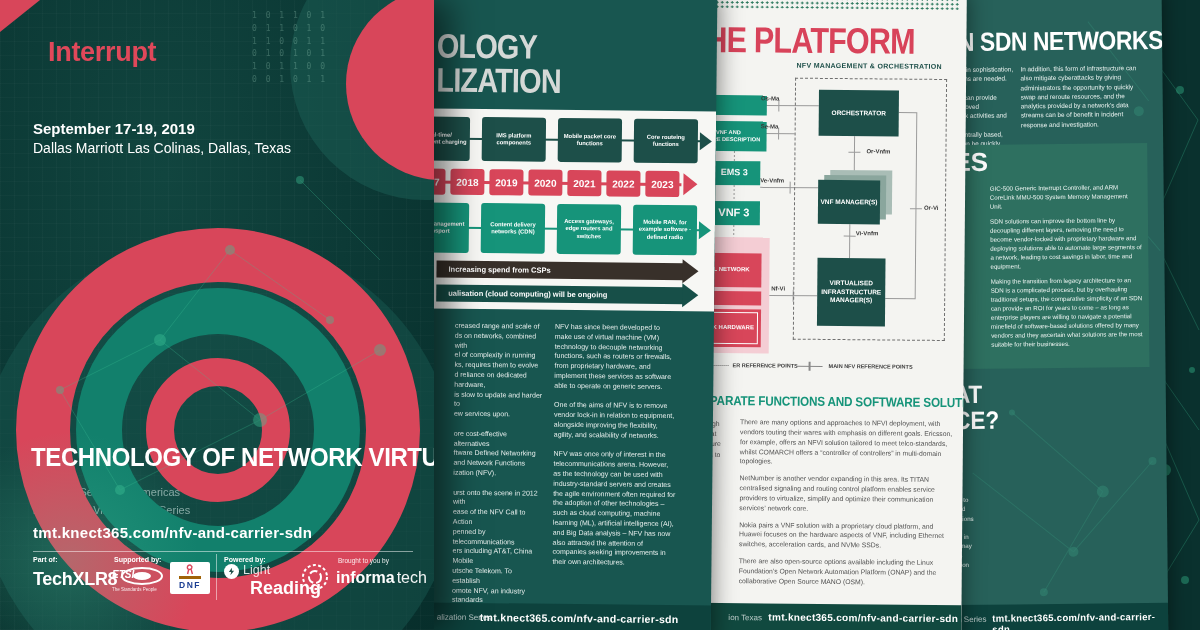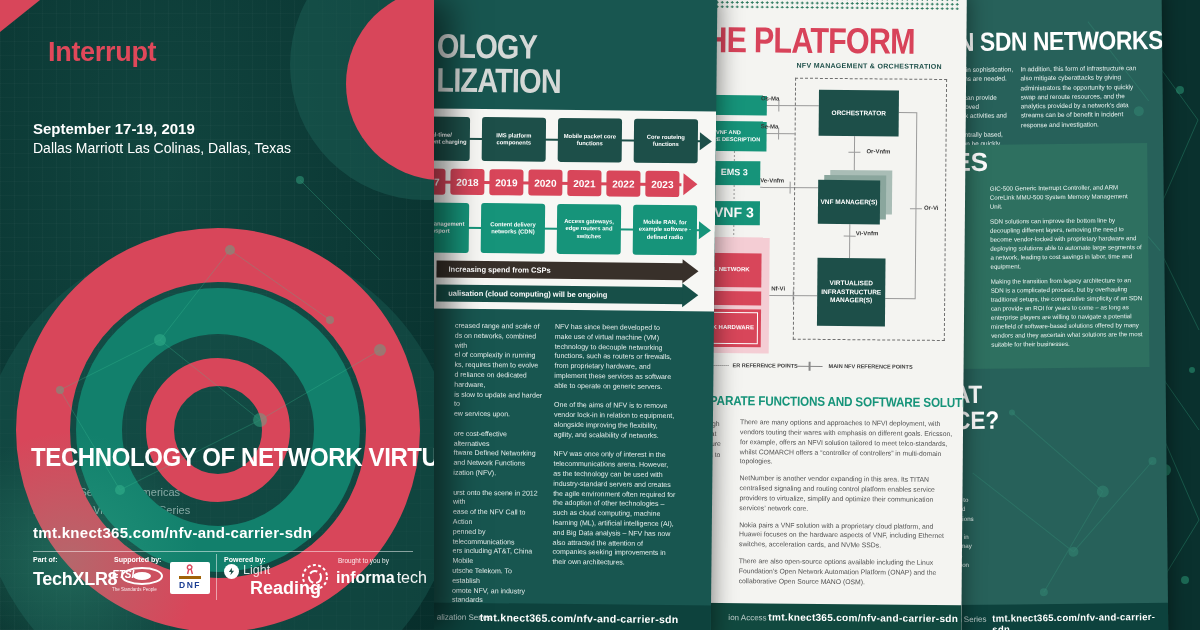--- a/index.html
+++ b/index.html
@@ -265,21 +265,21 @@
     <div class="dgbox" style="left:116px;top:266px;width:68px;height:68px;">
       <span>VIRTUALISED INFRASTRUCTURE MANAGER(S)</span>
     </div>
     <div class="gbar" style="left:-40px;top:104px;width:104px;height:20px;"></div>
     <div class="gbar" style="left:-40px;top:130px;width:104px;height:30px;">
       <span>SERVICE, VNF AND INFRASTRUCTURE DESCRIPTION</span>
     </div>
     <div class="gbar" style="left:6px;top:170px;width:52px;height:24px;font-size:9px;">
       <span>EMS 3</span>
     </div>
-    <div class="gbar" style="left:6px;top:210px;width:52px;height:24px;font-size:14px;">
+    <div class="gbar" style="left:6px;top:210px;width:52px;height:24px;font-size:11px;">
       <span>VNF 3</span>
     </div>
     <div class="abs pinkpanel"></div>
     <div class="dlabel" style="left:2px;top:250px;">)</div>
     <div class="redbar" style="left:-22px;top:262px;width:82px;height:34px;">
       <span>VIRTUAL NETWORK</span>
     </div>
     <div class="redbar" style="left:-22px;top:300px;width:82px;height:14px;"></div>
     <div class="redbar rb-inner" style="left:-22px;top:318px;width:82px;height:38px;">
       <span>NETWORK HARDWARE</span>
@@ -304,21 +304,21 @@
 ucture
 ups to</div>
     <div class="abs p3-frag2">g</div>
     <div class="abs p3-paras">
       <p>There are many options and approaches to NFVI deployment, with vendors touting their wares with emphasis on different goals. Ericsson, for example, offers an NFVI solution tailored to meet telco-standards, whilst COMARCH offers a “controller of controllers” in multi-domain topologies.</p>
       <p>NetNumber is another vendor expanding in this area. Its TITAN centralised signaling and routing control platform enables service providers to virtualize, simplify and optimize their communication services’ network core.</p>
       <p>Nokia pairs a VNF solution with a proprietary cloud platform, and Huawei focuses on the hardware aspects of VNF, including Ethernet switches, acceleration cards, and NVMe SSDs.</p>
       <p>There are also open-source options available including the Linux Foundation’s Open Network Automation Platform (ONAP) and the collaborative Open Source MANO (OSM).</p>
     </div>
     <div class="footerbar" style="background:#11493f">
-      <span class="f-left">ion Access</span>
+      <span class="f-left">ion Texas</span>
       <span class="f-url">tmt.knect365.com/nfv-and-carrier-sdn</span>
     </div>
   </div>
 
   <div class="page p2">
     <div class="abs p2-title" style="top:36px;">OLOGY</div>
     <div class="abs p2-title" style="top:70px;">LIZATION</div>
 
     <div class="abs wpanel">
 
@@ -423,20 +423,26 @@
 
   <div class="panel">
     <div class="abs disc-soft"></div>
     <div class="abs circle-red-tr"></div>
     <div class="abs disc-teal"></div>
     <div class="abs ring-red-o"></div>
     <div class="abs ring-green"></div>
     <div class="abs ring-red-i"></div>
     <div class="abs glow-bl"></div>
     <div class="abs corner-red"></div>
+    <div class="abs binary">1 0 1 1 0 1
+0 1 1 0 1 0
+1 1 0 0 1 1
+0 1 0 1 0 1
+1 0 1 1 0 0
+0 0 1 0 1 1</div>
 
     <svg class="abs" width="434" height="630" style="left:0;top:0;z-index:3;opacity:.55">
       <g stroke="#3fc497" stroke-width="1" opacity=".5">
         <line x1="60" y1="390" x2="160" y2="340"></line>
           <line x1="160" y1="340" x2="260" y2="420"></line>
         <line x1="260" y1="420" x2="380" y2="350"></line>
           <line x1="160" y1="340" x2="230" y2="250"></line>
         <line x1="230" y1="250" x2="330" y2="320"></line>
           <line x1="60" y1="390" x2="120" y2="490"></line>
         <line x1="120" y1="490" x2="260" y2="420"></line>

